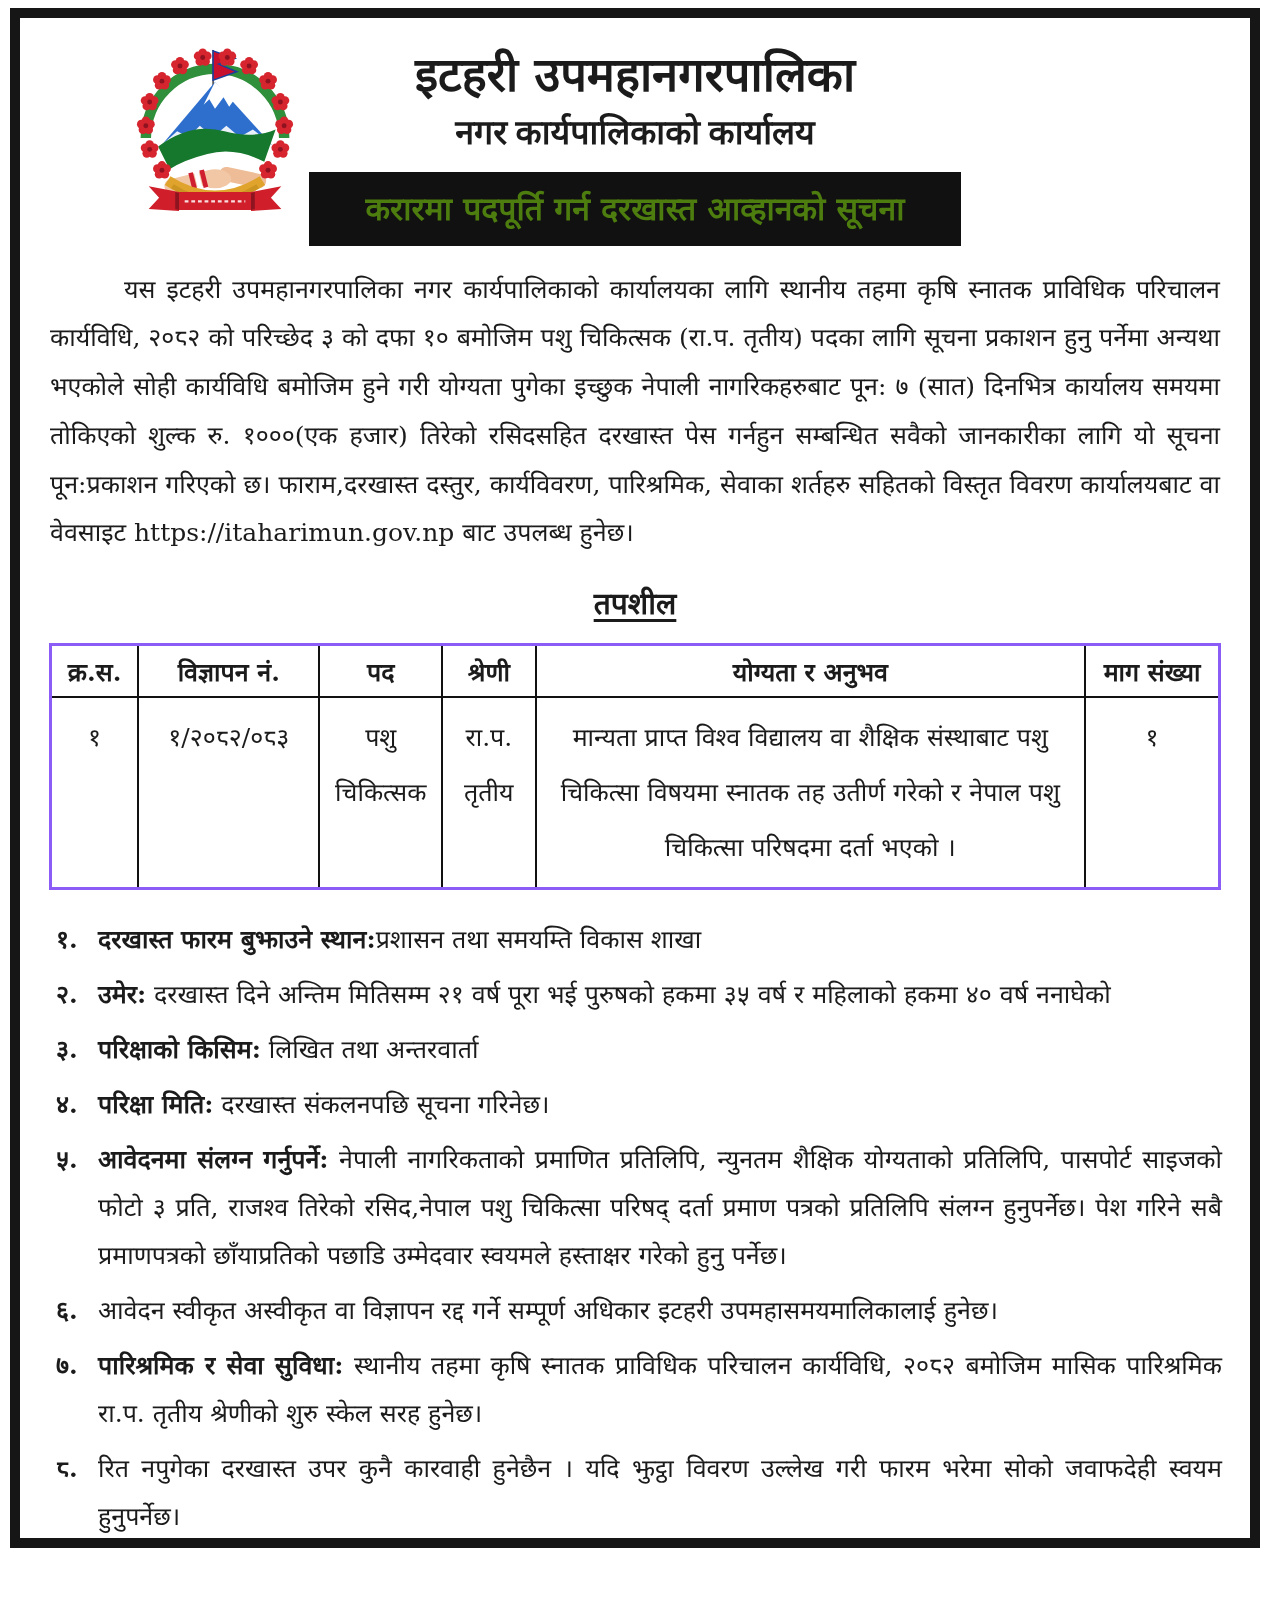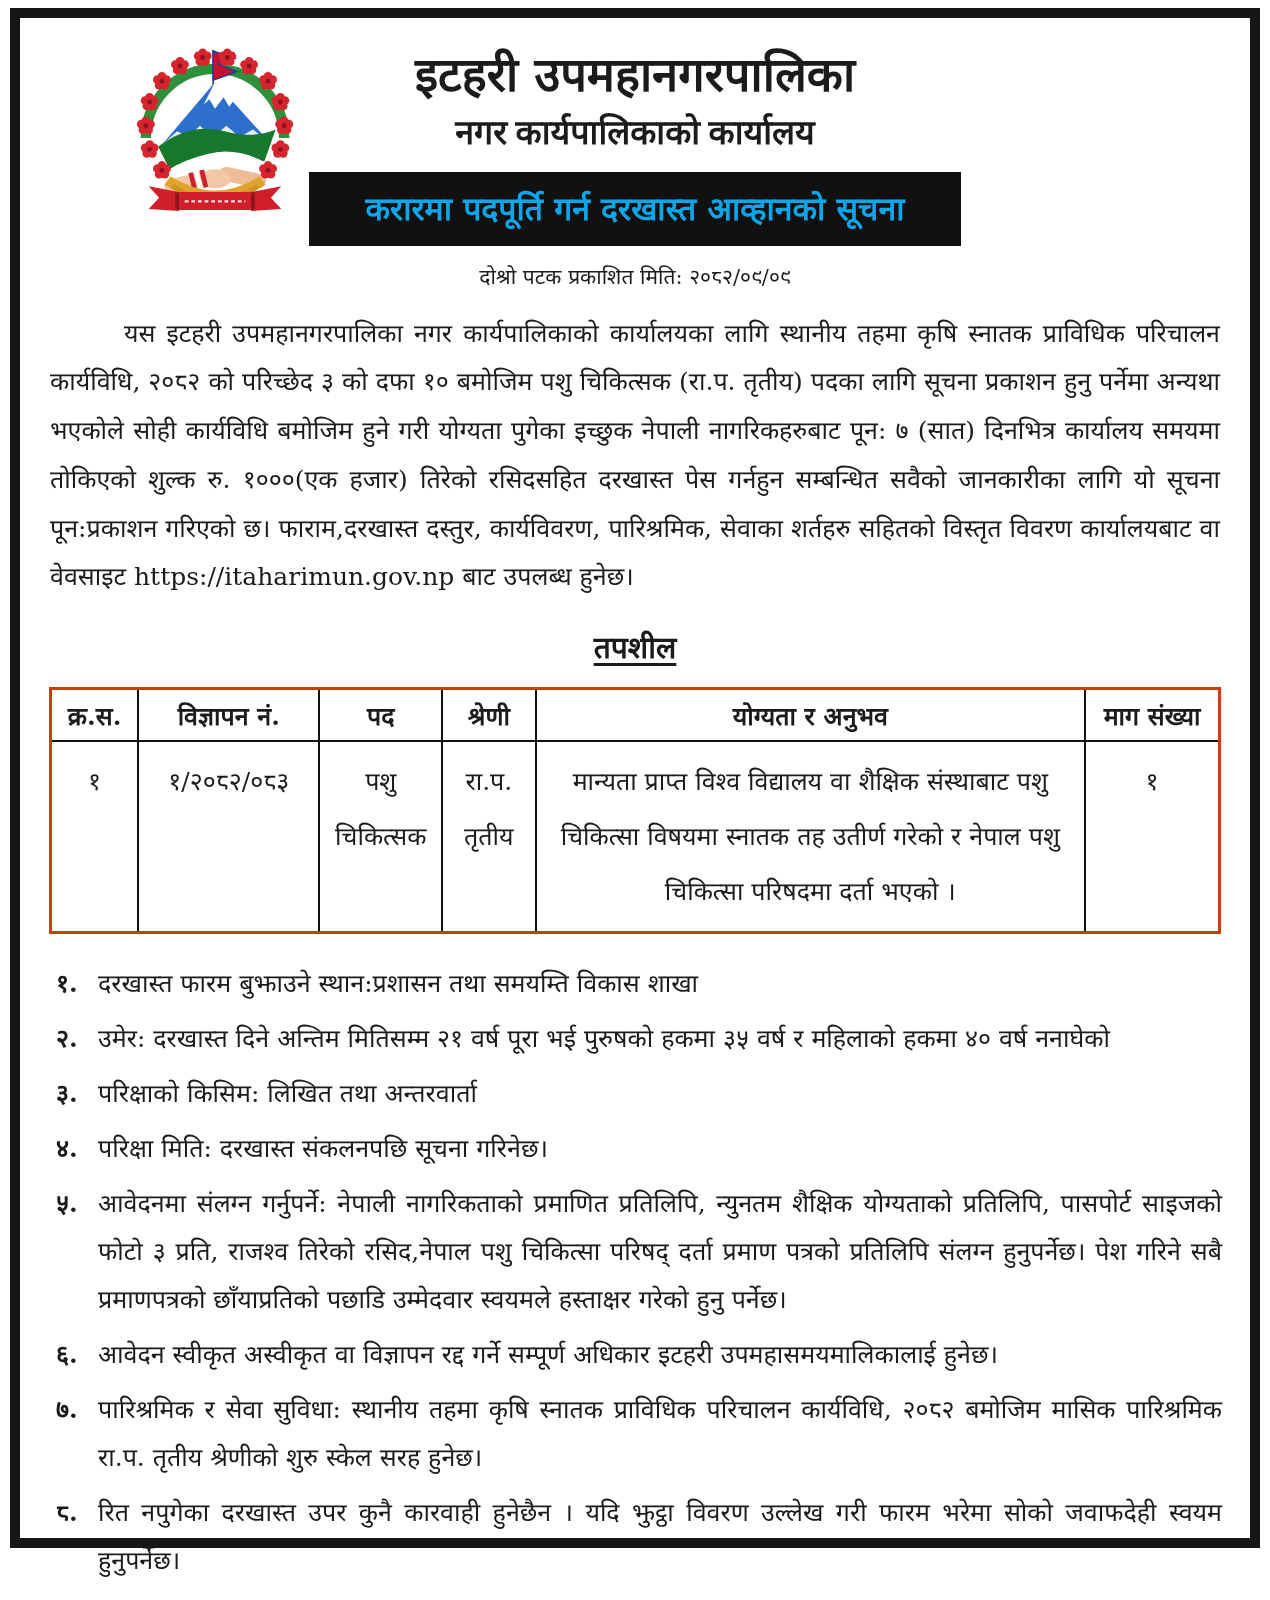--- a/index.html
+++ b/index.html
@@ -14,50 +14,50 @@
     padding:14px 18px 10px 18px;
   }
   
   .header{position:relative;text-align:center;}
   .emblem{position:absolute;left:82px;top:2px;width:190px;height:180px;}
   .h-title{font-size:47px;font-weight:bold;margin:14px 0 0 0;line-height:1.25;}
   .h-sub{font-size:34px;font-weight:bold;margin:8px 0 0 0;line-height:1.2;font-family:Liberation Serif, serif;}
   .h-addr{font-size:27px;margin:10px 0 0 0;line-height:1.2;}
   
   .banner{
-    width:652px;margin:18px auto 0 auto;background:#111111;color:#0ea5e9;
+    width:652px;margin:18px auto 0 auto;background:#111111;color:#4d7c0f;
     font-size:32px;font-weight:bold;text-align:center;line-height:74px;height:74px;
   }
   .pubdate{text-align:center;font-size:21px;margin-top:16px;}
   
   .notice-para{
     margin:20px 12px 0 12px;font-size:25px;line-height:1.95;
     text-align:justify;text-indent:74px;
   }
   
   .details-h{
     text-align:center;font-size:30px;font-weight:bold;margin:24px 0 0 0;
     text-decoration:underline;text-underline-offset:5px;text-decoration-thickness:2.5px;
   }
   
   table.vac{
     width:calc(100% - 22px);margin:20px 5px 0 11px;border-collapse:collapse;
-    border:3px solid #c2410c;table-layout:fixed;
+    border:3px solid #8b5cf6;table-layout:fixed;
   }
   table.vac th,table.vac td{border:2.5px solid #111;box-sizing:border-box;}
   table.vac th{font-size:25px;font-weight:600;padding:8px 4px;text-align:center;}
   table.vac td{font-size:25px;padding:12px 8px;text-align:center;vertical-align:top;line-height:2.2;}
   td.qual{text-align:justify;padding:6px 16px;}
   .c-sn{width:7.5%;} .c-ad{width:15.5%;} .c-post{width:10.5%;} .c-grade{width:8%;} .c-qual{width:47%;} .c-num{width:11.5%;}
   
   ol.items{list-style:none;margin:26px 10px 0 10px;padding:0;}
   ol.items li{display:flex;font-size:25px;line-height:1.92;margin-bottom:7px;}
   .it-num{width:50px;flex-shrink:0;font-weight:bold;padding-left:8px;box-sizing:border-box;}
   .it-body{flex:1;text-align:justify;}
-  .it-lead{font-weight:normal;}
+  .it-lead{font-weight:bold;}
 </style>
 </head>
 <body>
 
 <div class="page">
   <div class="frame">
 
     <div class="header">
       <svg class="emblem" viewBox="0 0 200 190" aria-hidden="true">
         <defs>
@@ -119,21 +119,20 @@
           <use href="#flower" x="169" y="107"></use>
         <use href="#flower" x="44" y="129"></use>
           <use href="#flower" x="156" y="129"></use>
       </svg>
       <h1 class="h-title">इटहरी उपमहानगरपालिका</h1>
       <h2 class="h-sub">नगर कार्यपालिकाको कार्यालय</h2>
     </div>
 
     <div class="banner">करारमा पदपूर्ति गर्न दरखास्त आव्हानको सूचना</div>
 
-    <div class="pubdate">दोश्रो पटक प्रकाशित मिति: २०८२/०९/०९</div>
 
     <p class="notice-para">यस इटहरी उपमहानगरपालिका नगर कार्यपालिकाको कार्यालयका लागि स्थानीय तहमा कृषि स्नातक प्राविधिक परिचालन कार्यविधि, २०८२ को परिच्छेद ३ को दफा १० बमोजिम पशु चिकित्सक (रा.प. तृतीय) पदका लागि सूचना प्रकाशन हुनु पर्नेमा अन्यथा भएकोले सोही कार्यविधि बमोजिम हुने गरी योग्यता पुगेका इच्छुक नेपाली नागरिकहरुबाट पून: ७ (सात) दिनभित्र कार्यालय समयमा तोकिएको शुल्क रु. १०००(एक हजार) तिरेको रसिदसहित दरखास्त पेस गर्नहुन सम्बन्धित सवैको जानकारीका लागि यो सूचना पून:प्रकाशन गरिएको छ। फाराम,दरखास्त दस्तुर, कार्यविवरण, पारिश्रमिक, सेवाका शर्तहरु सहितको विस्तृत विवरण कार्यालयबाट वा वेवसाइट https://itaharimun.gov.np बाट उपलब्ध हुनेछ।</p>
 
     <div class="details-h">तपशील</div>
 
     <table class="vac">
       <colgroup>
         <col class="c-sn">
           <col class="c-ad">
           <col class="c-post">

